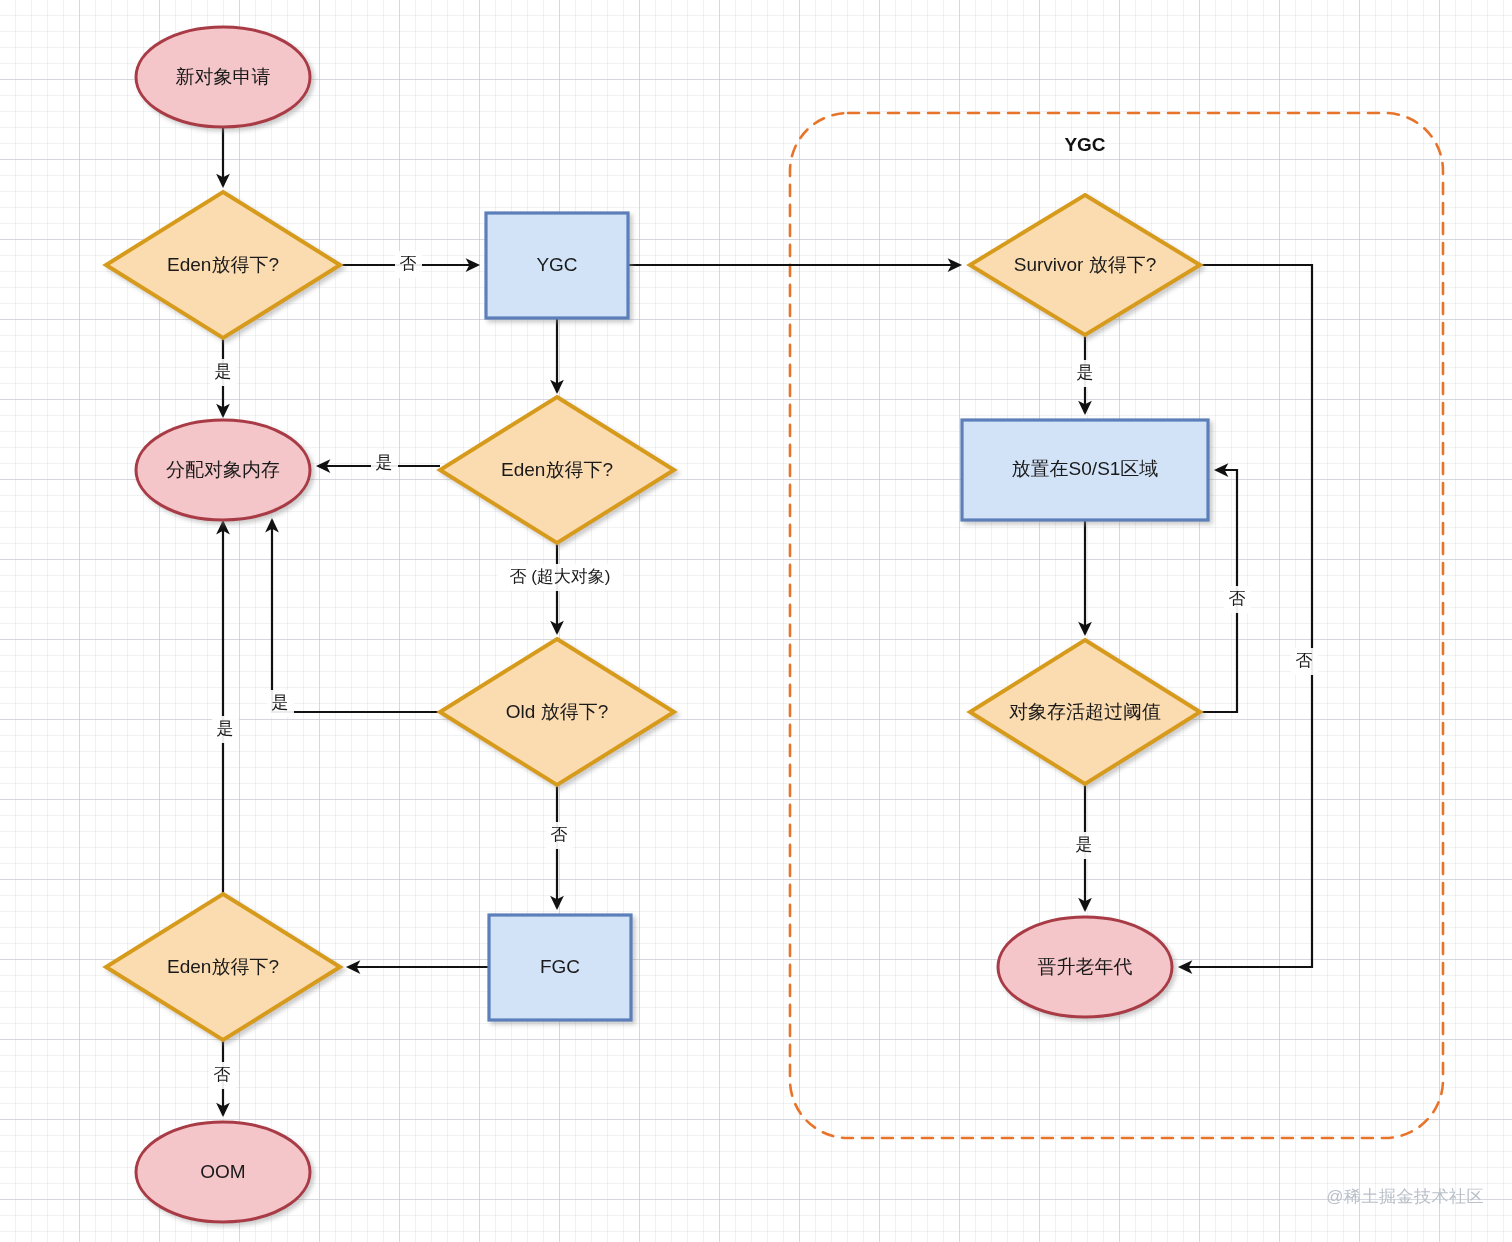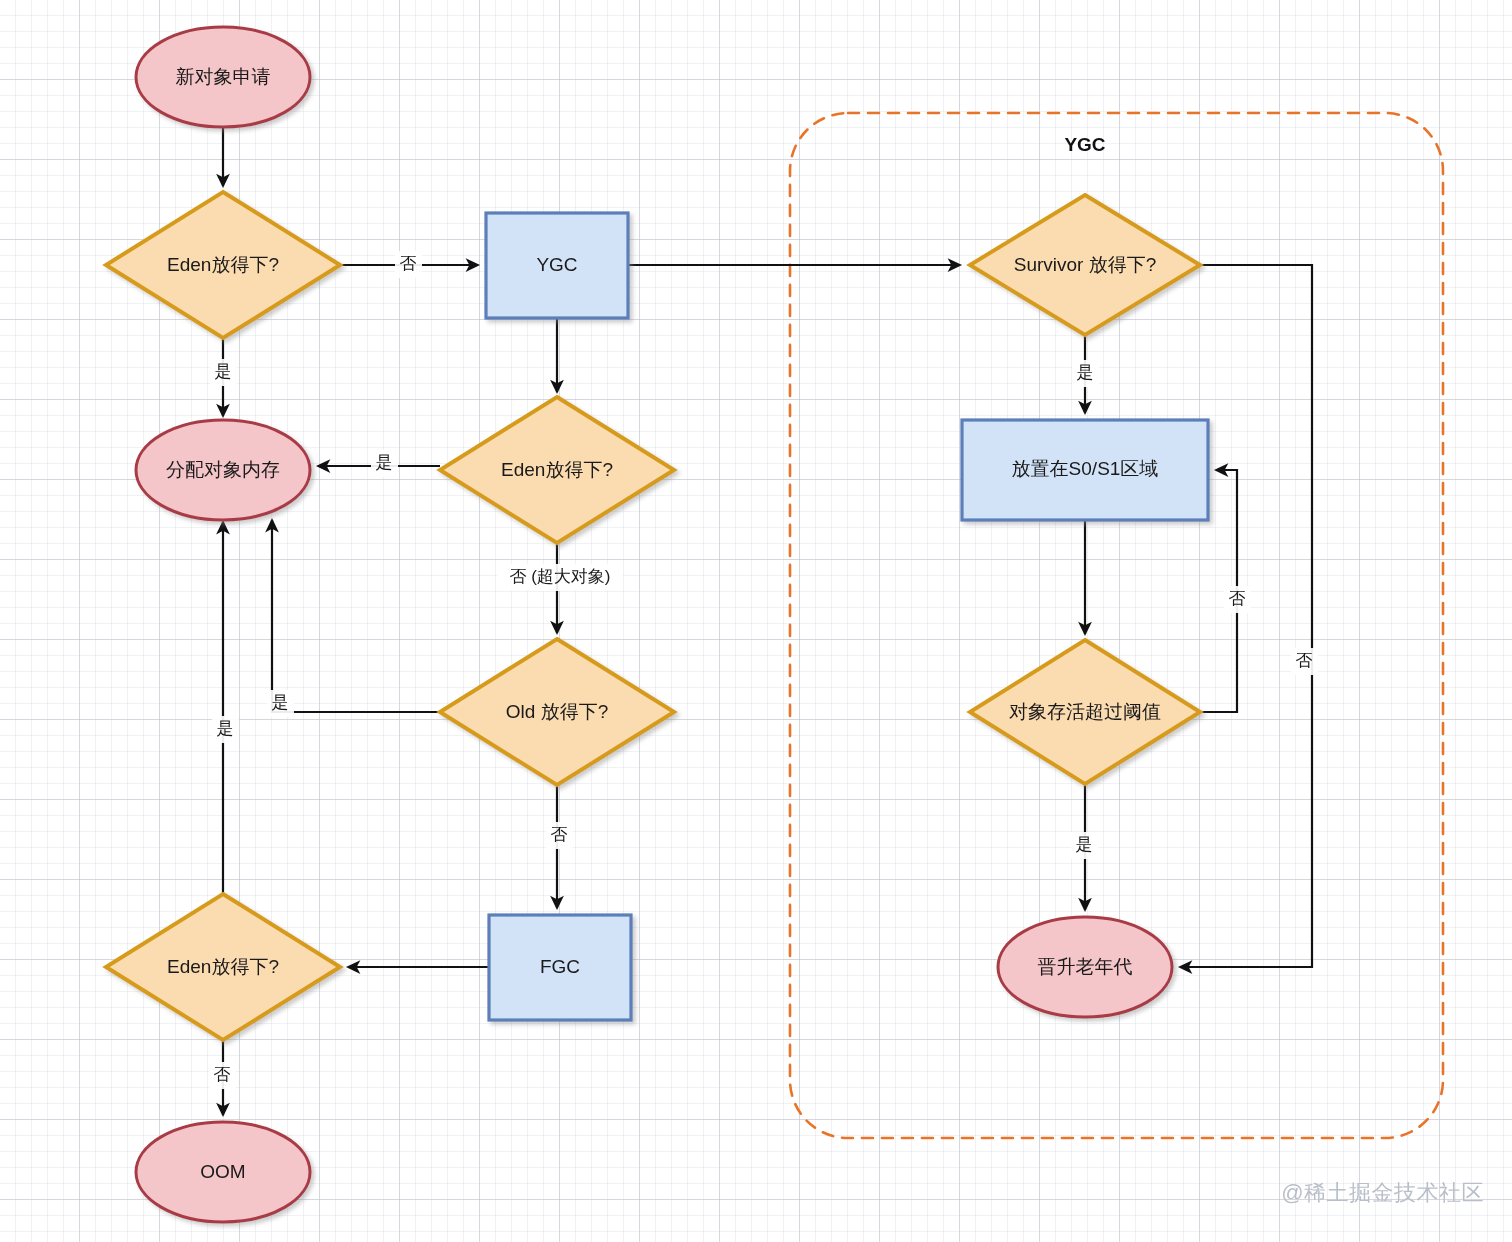--- a/index.html
+++ b/index.html
@@ -49,21 +49,21 @@
     font-weight: bold;
     fill: #111111;
     text-anchor: middle;
     dominant-baseline: middle;
   }
   .watermark {
     position: absolute;
     right: 28px;
     bottom: 34px;
     font-family: "Liberation Sans", sans-serif;
-    font-size: 22px;
+    font-size: 17px;
     color: #b9bfc9;
     letter-spacing: 0.5px;
     user-select: none;
   }
   .edge-line {
     stroke: #111111;
     stroke-width: 2.2;
     fill: none;
   }
   .lbl-bg {

